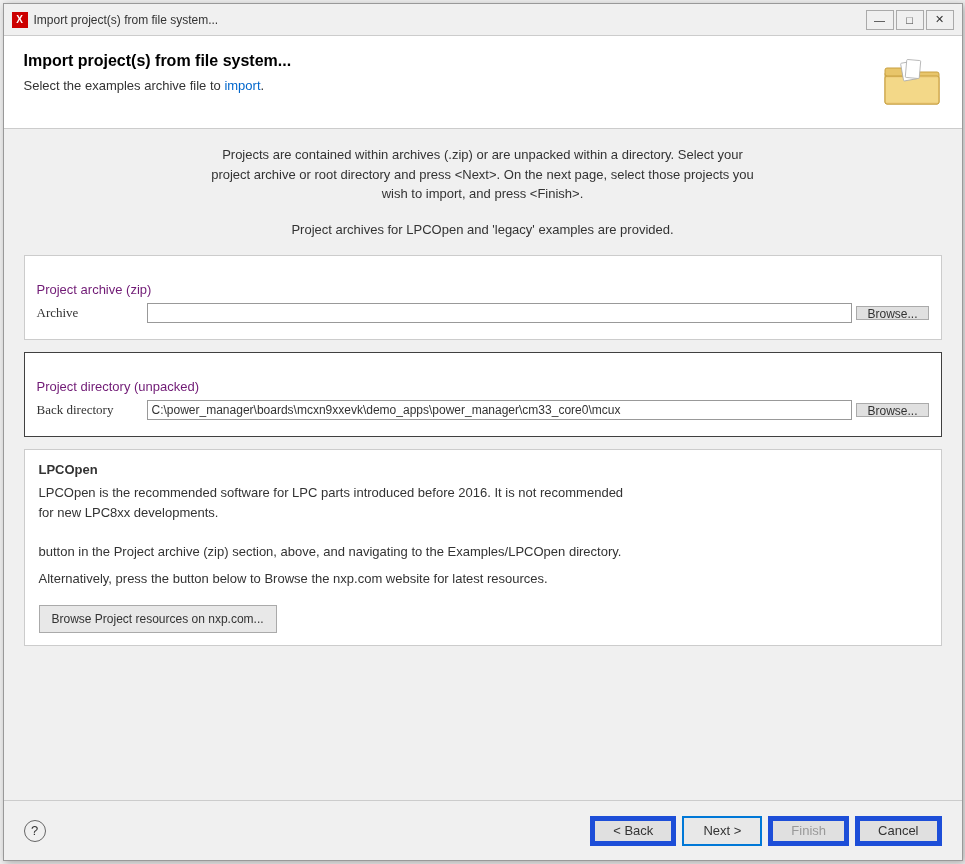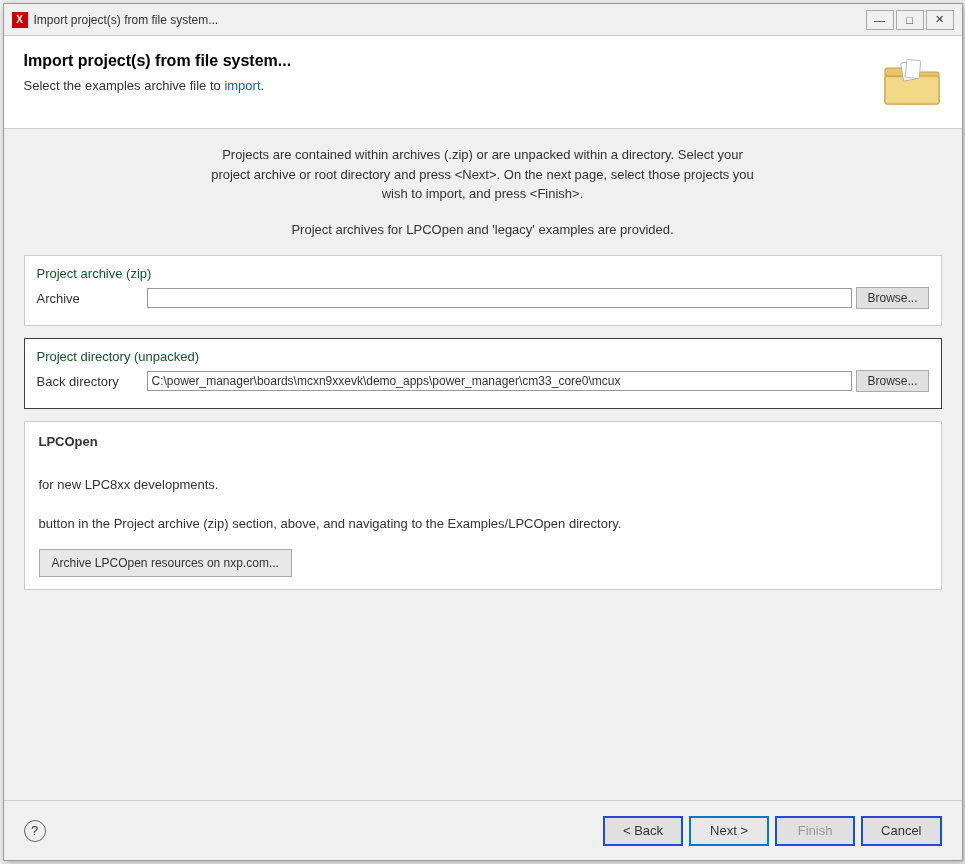--- a/index.html
+++ b/index.html
@@ -110,46 +110,48 @@
       overflow-y: auto;
     }
     .desc-text {
       color: #333;
       line-height: 1.5;
       margin-bottom: 16px;
       text-align: center;
     }
     .section-label {
       font-size: 13px;
-      color: #14532d;
+      color: #701a75;
       margin-bottom: 6px;
+      margin-top: 16px;
     }
     .field-row {
       display: flex;
       align-items: center;
       margin-bottom: 6px;
     }
     .field-label {
       font-size: 13px;
       color: #333;
       width: 110px;
       flex-shrink: 0;
+      font-family: Liberation Serif, serif;
     }
     .field-input {
       flex: 1;
       height: 20px;
       border: 1px solid #999;
       background: white;
       padding: 2px 4px;
       font-size: 12px;
       color: #333;
       outline: none;
     }
     .browse-btn {
-      height: 22px;
+      height: 14px;
       padding: 0 10px;
       margin-left: 4px;
       background: #e0e0e0;
       border: 1px solid #aaa;
       cursor: pointer;
       font-size: 12px;
       color: #333;
       white-space: nowrap;
     }
 
@@ -209,21 +211,21 @@
       align-items: center;
     }
     .footer-right {
       display: flex;
       gap: 6px;
     }
     .footer-btn {
       height: 30px;
       padding: 0 18px;
       background: #e0e0e0;
-      border: 2px solid #1d4ed8;
+      border: 5px solid #1d4ed8;
       cursor: pointer;
       font-size: 13px;
       color: #333;
       min-width: 80px;
     }
     .footer-btn.primary {
       background: #e8e8e8;
       border: 2px solid #0078d7;
     }
     .footer-btn:disabled {
@@ -311,26 +313,27 @@
       <div class="field-row">
         <span class="field-label">Back directory</span>
         <input class="field-input" type="text" value="C:\power_manager\boards\mcxn9xxevk\demo_apps\power_manager\cm33_core0\mcux" style="">
         <button class="browse-btn">Browse...</button>
       </div>
     </div>
 
     <div class="lpcopen-section">
       <div class="lpcopen-title">LPCOpen</div>
       <div class="lpcopen-text">
-        <br>
+        <span>LPCOpen is the recommended software for LPC parts introduced before 2016. It is not recommended</span><br>
         <span>for new LPC8xx developments.</span><br>
         <br>
         <span>button in the Project archive (zip) section, above, and navigating to the Examples/LPCOpen directory.</span>
       </div>
-      <button class="lpcopen-btn">Archive LPCOpen resources on nxp.com...</button>
+      <div class="lpcopen-text">Alternatively, press the button below to Browse the nxp.com website for latest resources.</div>
+      <button class="lpcopen-btn">Browse Project resources on nxp.com...</button>
     </div>
   </div>
 
   <div class="footer">
     <div class="footer-left">
       <div class="help-icon">?</div>
     </div>
     <div class="footer-right">
       <button class="footer-btn">&lt; Back</button>
       <button class="footer-btn primary">Next &gt;</button>

